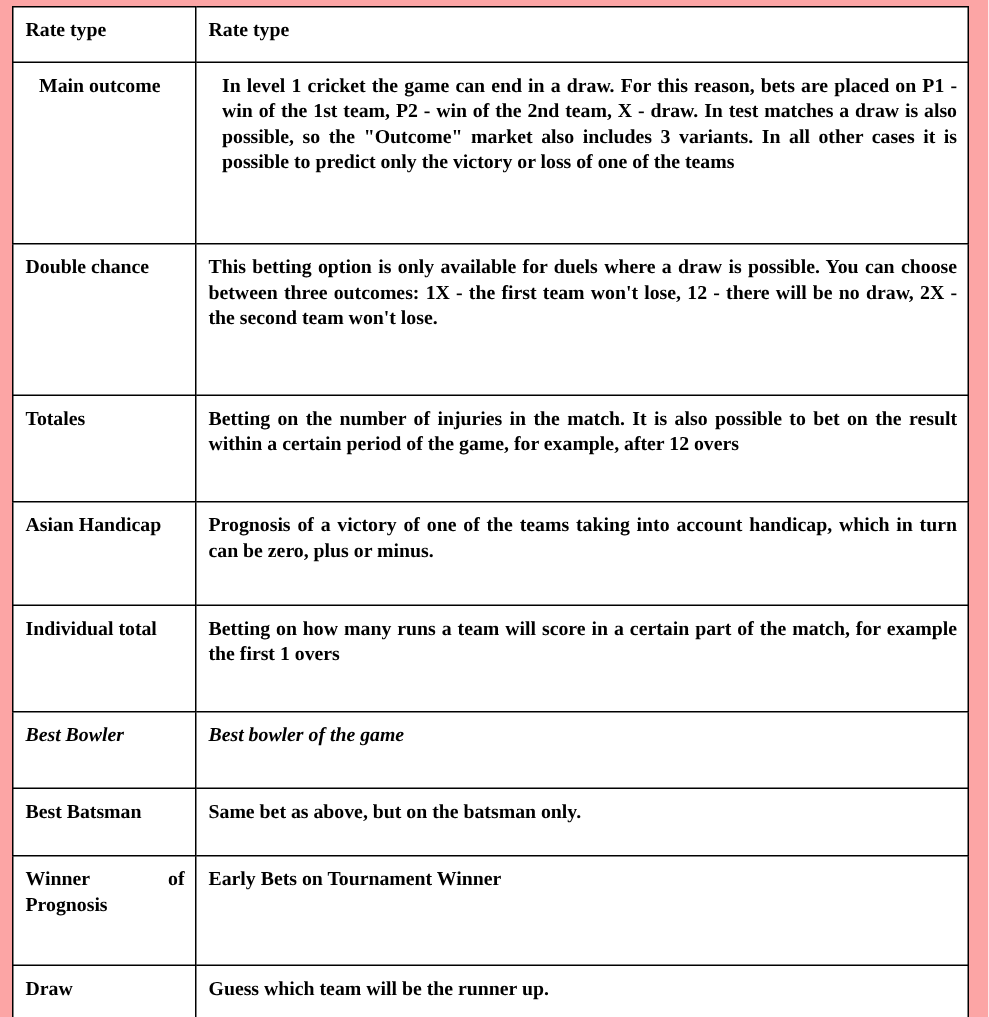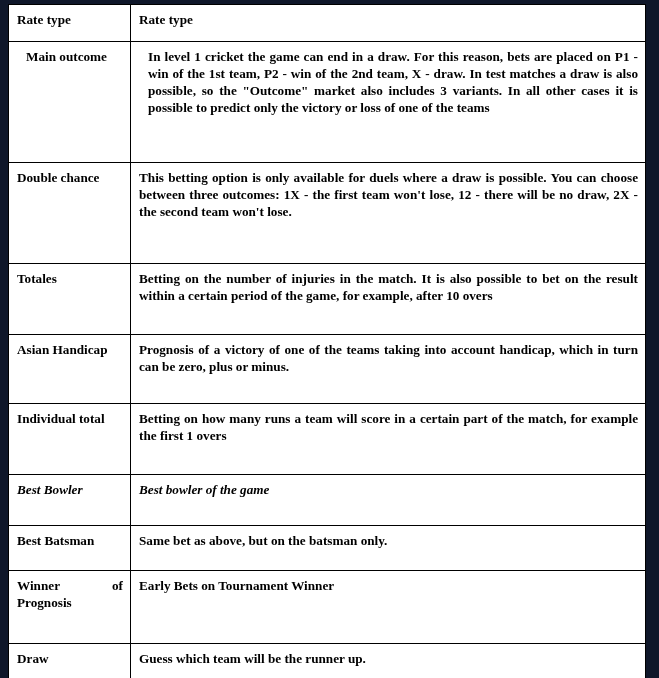--- a/index.html
+++ b/index.html
@@ -12,21 +12,21 @@
     width: 659px;
     height: 678px;
     overflow: hidden;
     font-family: "Liberation Serif", "DejaVu Serif", serif;
     color: #000000;
   }
   .page {
     position: relative;
     width: 659px;
     height: 678px;
-    background: #0f172a;
+    background: #fca5a5;
   }
   .rate-table {
     position: absolute;
     left: 8px;
     top: 4px;
     width: 637px;
     border-collapse: collapse;
     table-layout: fixed;
     background: #ffffff;
   }
@@ -87,21 +87,21 @@
       <tr class="r-0">
         <td class="type-cell nojust">Main outcome</td>
         <td class="desc-cell">In level 1 cricket the game can end in a draw. For this reason, bets are placed on P1 - win of the 1st team, P2 - win of the 2nd team, X - draw. In test matches a draw is also possible, so the "Outcome" market also includes 3 variants. In all other cases it is possible to predict only the victory or loss of one of the teams</td>
       </tr>
       <tr class="r-1">
         <td class="type-cell nojust">Double chance</td>
         <td class="desc-cell">This betting option is only available for duels where a draw is possible. You can choose between three outcomes: 1X - the first team won't lose, 12 - there will be no draw, 2X - the second team won't lose.</td>
       </tr>
       <tr class="r-2">
         <td class="type-cell nojust">Totales</td>
-        <td class="desc-cell">Betting on the number of injuries in the match. It is also possible to bet on the result within a certain period of the game, for example, after 10 overs</td>
+        <td class="desc-cell">Betting on the number of injuries in the match. It is also possible to bet on the result within a certain period of the game, for example, after 12 overs</td>
       </tr>
       <tr class="r-3">
         <td class="type-cell nojust">Asian Handicap</td>
         <td class="desc-cell">Prognosis of a victory of one of the teams taking into account handicap, which in turn can be zero, plus or minus.</td>
       </tr>
       <tr class="r-4">
         <td class="type-cell nojust">Individual total</td>
         <td class="desc-cell">Betting on how many runs a team will score in a certain part of the match, for example the first 1 overs</td>
       </tr>
       <tr class="r-5">

